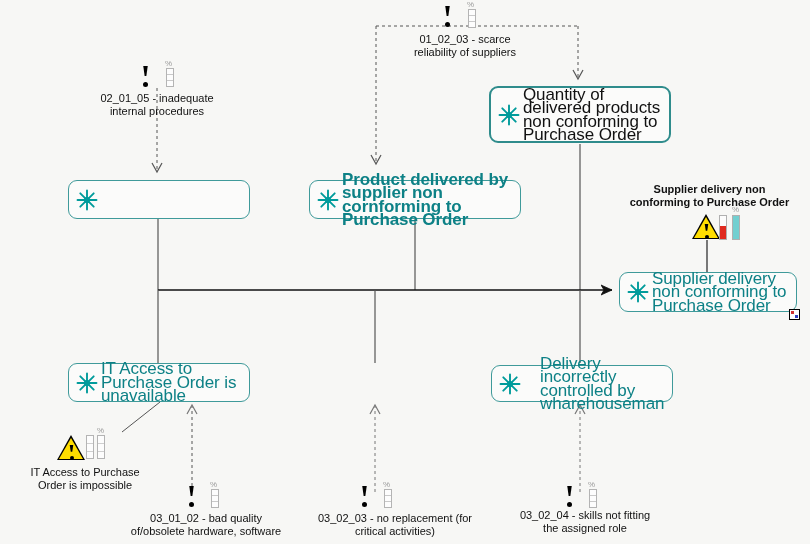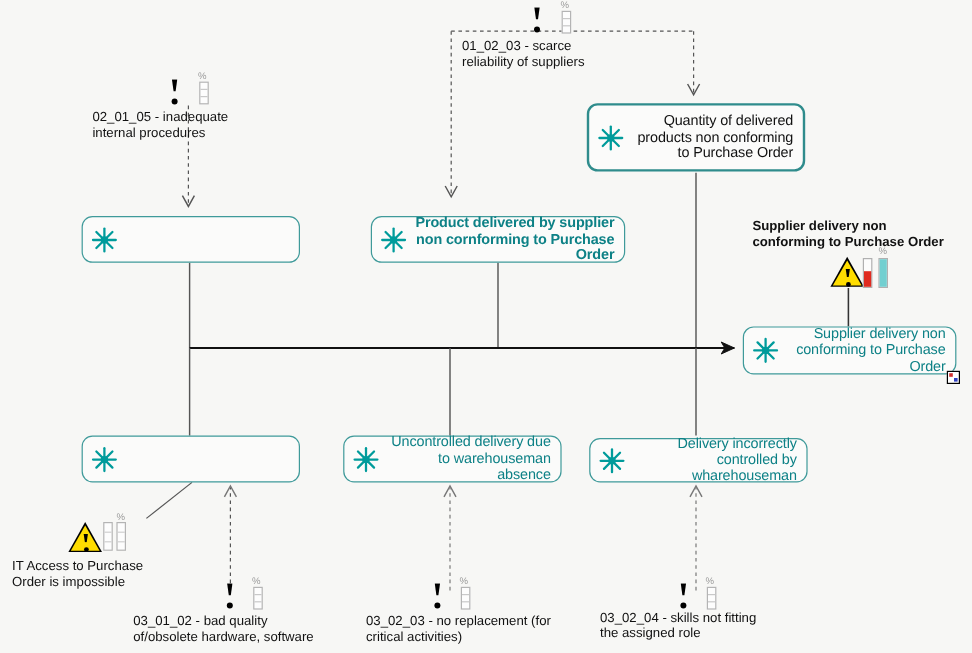--- a/index.html
+++ b/index.html
@@ -29,43 +29,43 @@
     border:1.5px solid #3f9a9a;
     border-radius:9px;
     background:#fbfbfa;
     display:flex;
     align-items:center;
     padding:0 8px 0 6px;
   }
   .node.strong{ border-width:2.5px; border-color:#2f8c8c; }
   .node .label{
     flex:1;
-    text-align:right;
-    font-size:12px;
+    text-align:left;
+    font-size:17px;
     line-height:13.5px;
     color:#0d8186;
     letter-spacing:-0.1px;
     padding-left:2px;
   }
   .node .label.dark{ color:#111; }
 
   
   .burst{
     width:24px;height:24px;
     flex:0 0 24px;
     position:relative;
   }
 
   
   .ftext{
     position:absolute;
     font-size:11px;
     line-height:13px;
     color:#111;
-    text-align:left;
+    text-align:center;
     white-space:pre-line;
   }
 
   
   .cause-icon{
     position:absolute;
     width:9px;height:22px;
   }
   .cause-icon .bang{
     position:absolute;left:1px;top:0;
@@ -303,37 +303,24 @@
       <svg viewBox="0 0 24 24" width="24" height="24">
         <g stroke="#009b9b" stroke-width="1.9" stroke-linecap="round">
           <line x1="12" y1="2.5" x2="12" y2="21.5"></line>
           <line x1="2.5" y1="12" x2="21.5" y2="12"></line>
           <line x1="5.3" y1="5.3" x2="18.7" y2="18.7"></line>
           <line x1="18.7" y1="5.3" x2="5.3" y2="18.7"></line>
         </g>
         <circle cx="12" cy="12" r="3.1" fill="#009b9b"></circle>
       </svg>
     </span>
-  </div>
-
-  <div class="node" style="left:286px;top:363px;width:182px;height:39px;">
-    <span class="burst">
-      <svg viewBox="0 0 24 24" width="24" height="24">
-        <g stroke="#009b9b" stroke-width="1.9" stroke-linecap="round">
-          <line x1="12" y1="2.5" x2="12" y2="21.5"></line>
-          <line x1="2.5" y1="12" x2="21.5" y2="12"></line>
-          <line x1="5.3" y1="5.3" x2="18.7" y2="18.7"></line>
-          <line x1="18.7" y1="5.3" x2="5.3" y2="18.7"></line>
-        </g>
-        <circle cx="12" cy="12" r="3.1" fill="#009b9b"></circle>
-      </svg>
-    </span>
-    <span class="label">Uncontrolled delivery due to
-warehouseman absence</span>
-  </div>
+    <span class="label">IT Access to Purchase Order is
+unavailable</span>
+  </div>
+
 
   <div class="node" style="left:491px;top:365px;width:182px;height:37px;gap:16px;">
     <span class="burst">
       <svg viewBox="0 0 24 24" width="24" height="24">
         <g stroke="#009b9b" stroke-width="1.9" stroke-linecap="round">
           <line x1="12" y1="2.5" x2="12" y2="21.5"></line>
           <line x1="2.5" y1="12" x2="21.5" y2="12"></line>
           <line x1="5.3" y1="5.3" x2="18.7" y2="18.7"></line>
           <line x1="18.7" y1="5.3" x2="5.3" y2="18.7"></line>
         </g>

